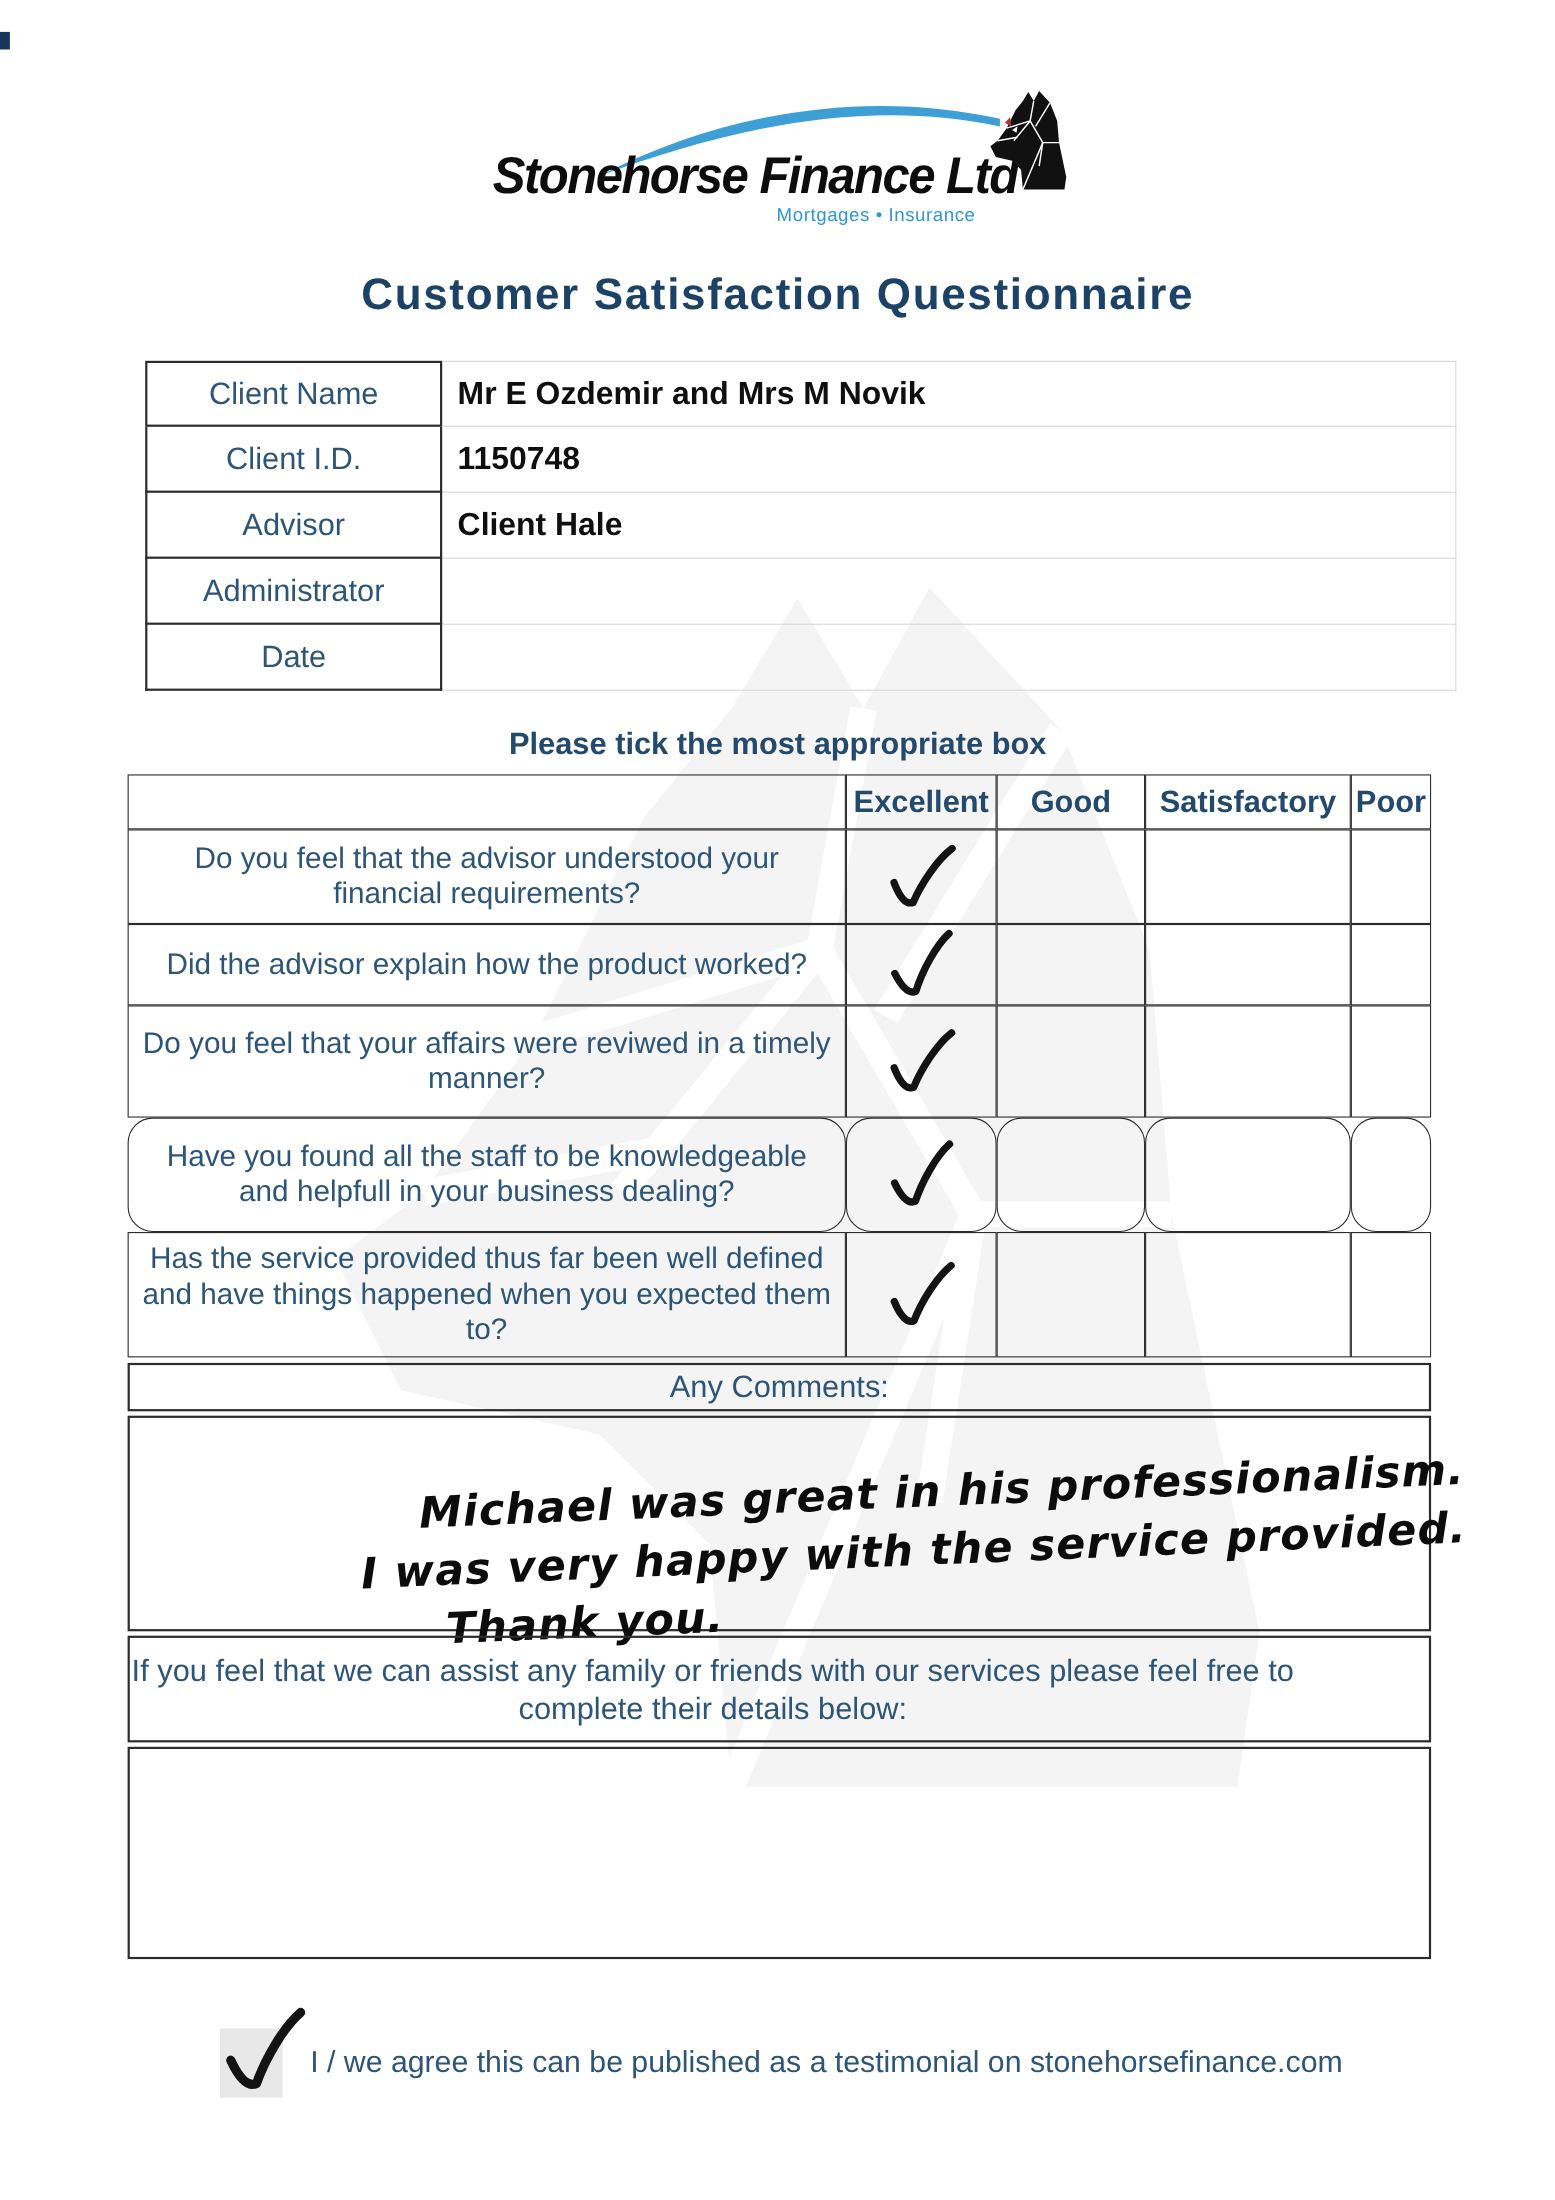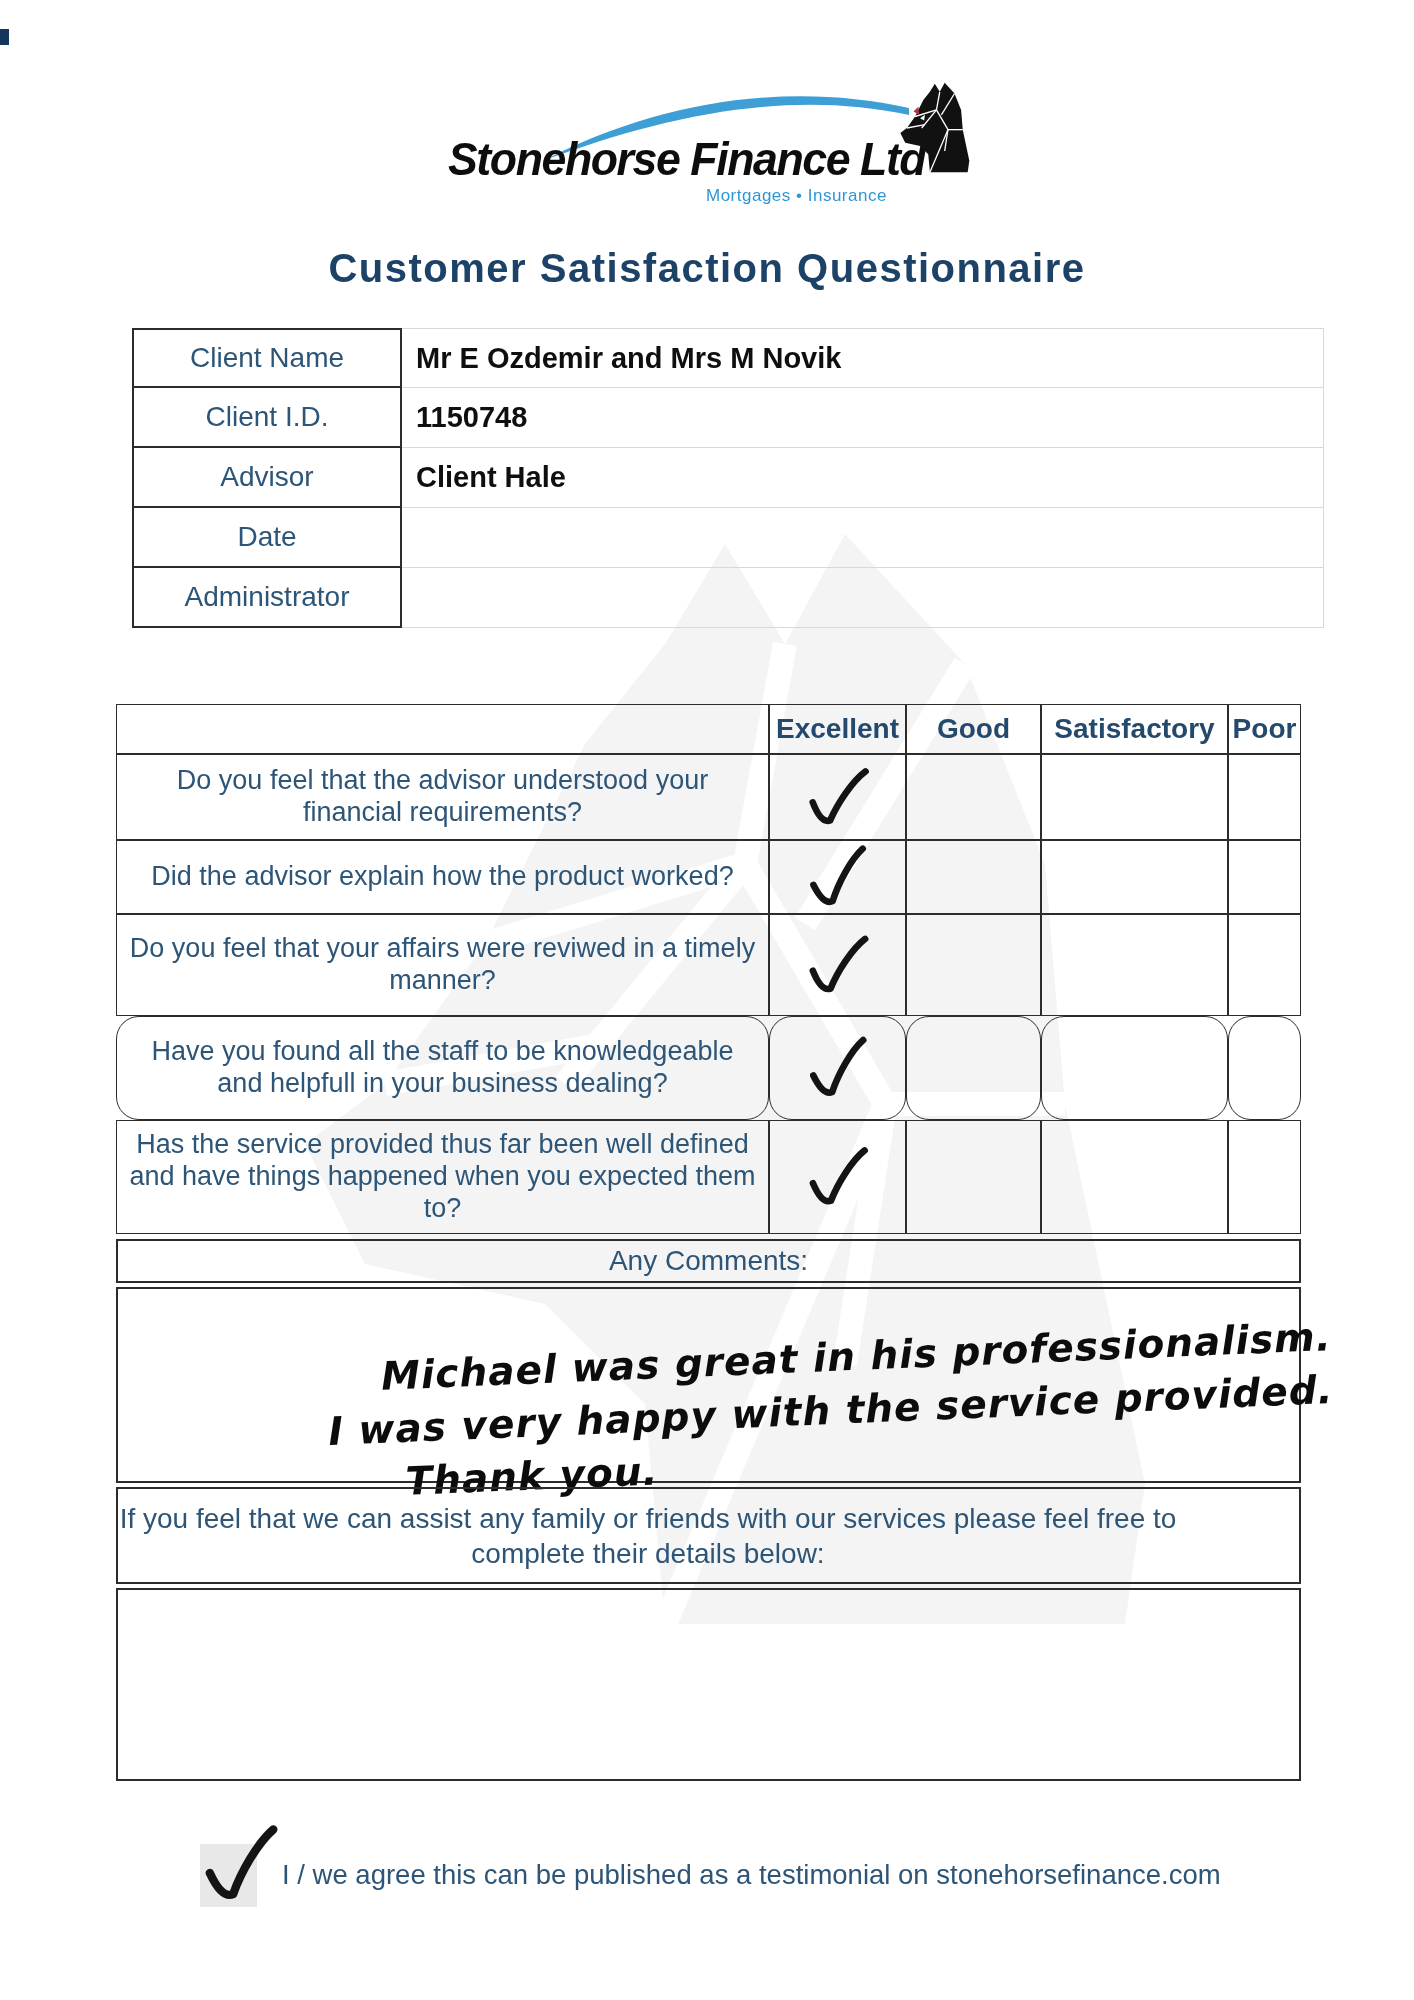--- a/index.html
+++ b/index.html
@@ -152,29 +152,30 @@
       </div>
       <div class="ct-row">
         <div class="ct-label">Client I.D.</div>
         <div class="ct-value">1150748</div>
       </div>
       <div class="ct-row">
         <div class="ct-label">Advisor</div>
         <div class="ct-value">Client Hale</div>
       </div>
       <div class="ct-row">
+        <div class="ct-label">Administrator</div>
+        <div class="ct-value"></div>
+      </div>
+      <div class="ct-row">
         <div class="ct-label">Date</div>
         <div class="ct-value"></div>
       </div>
-      <div class="ct-row">
-        <div class="ct-label">Administrator</div>
-        <div class="ct-value"></div>
-      </div>
-    </div>
-
+    </div>
+
+    <div class="tick-instruction">Please tick the most appropriate box</div>
 
     <table class="rating-table">
       <colgroup>
         <col style="width:653px">
           <col style="width:137px">
           <col style="width:135px">
           <col style="width:187px">
           <col style="width:73px">
       </colgroup>
       <tbody>

